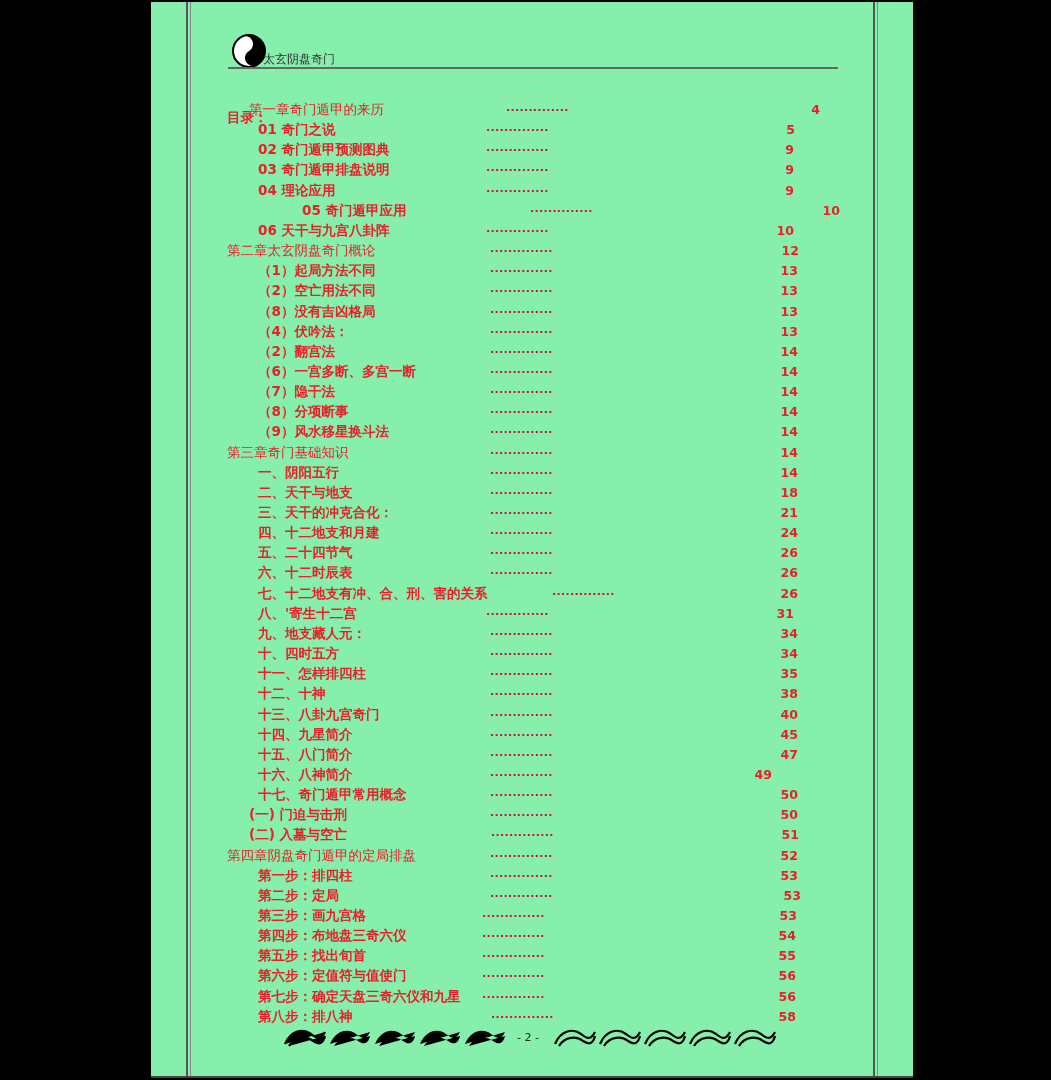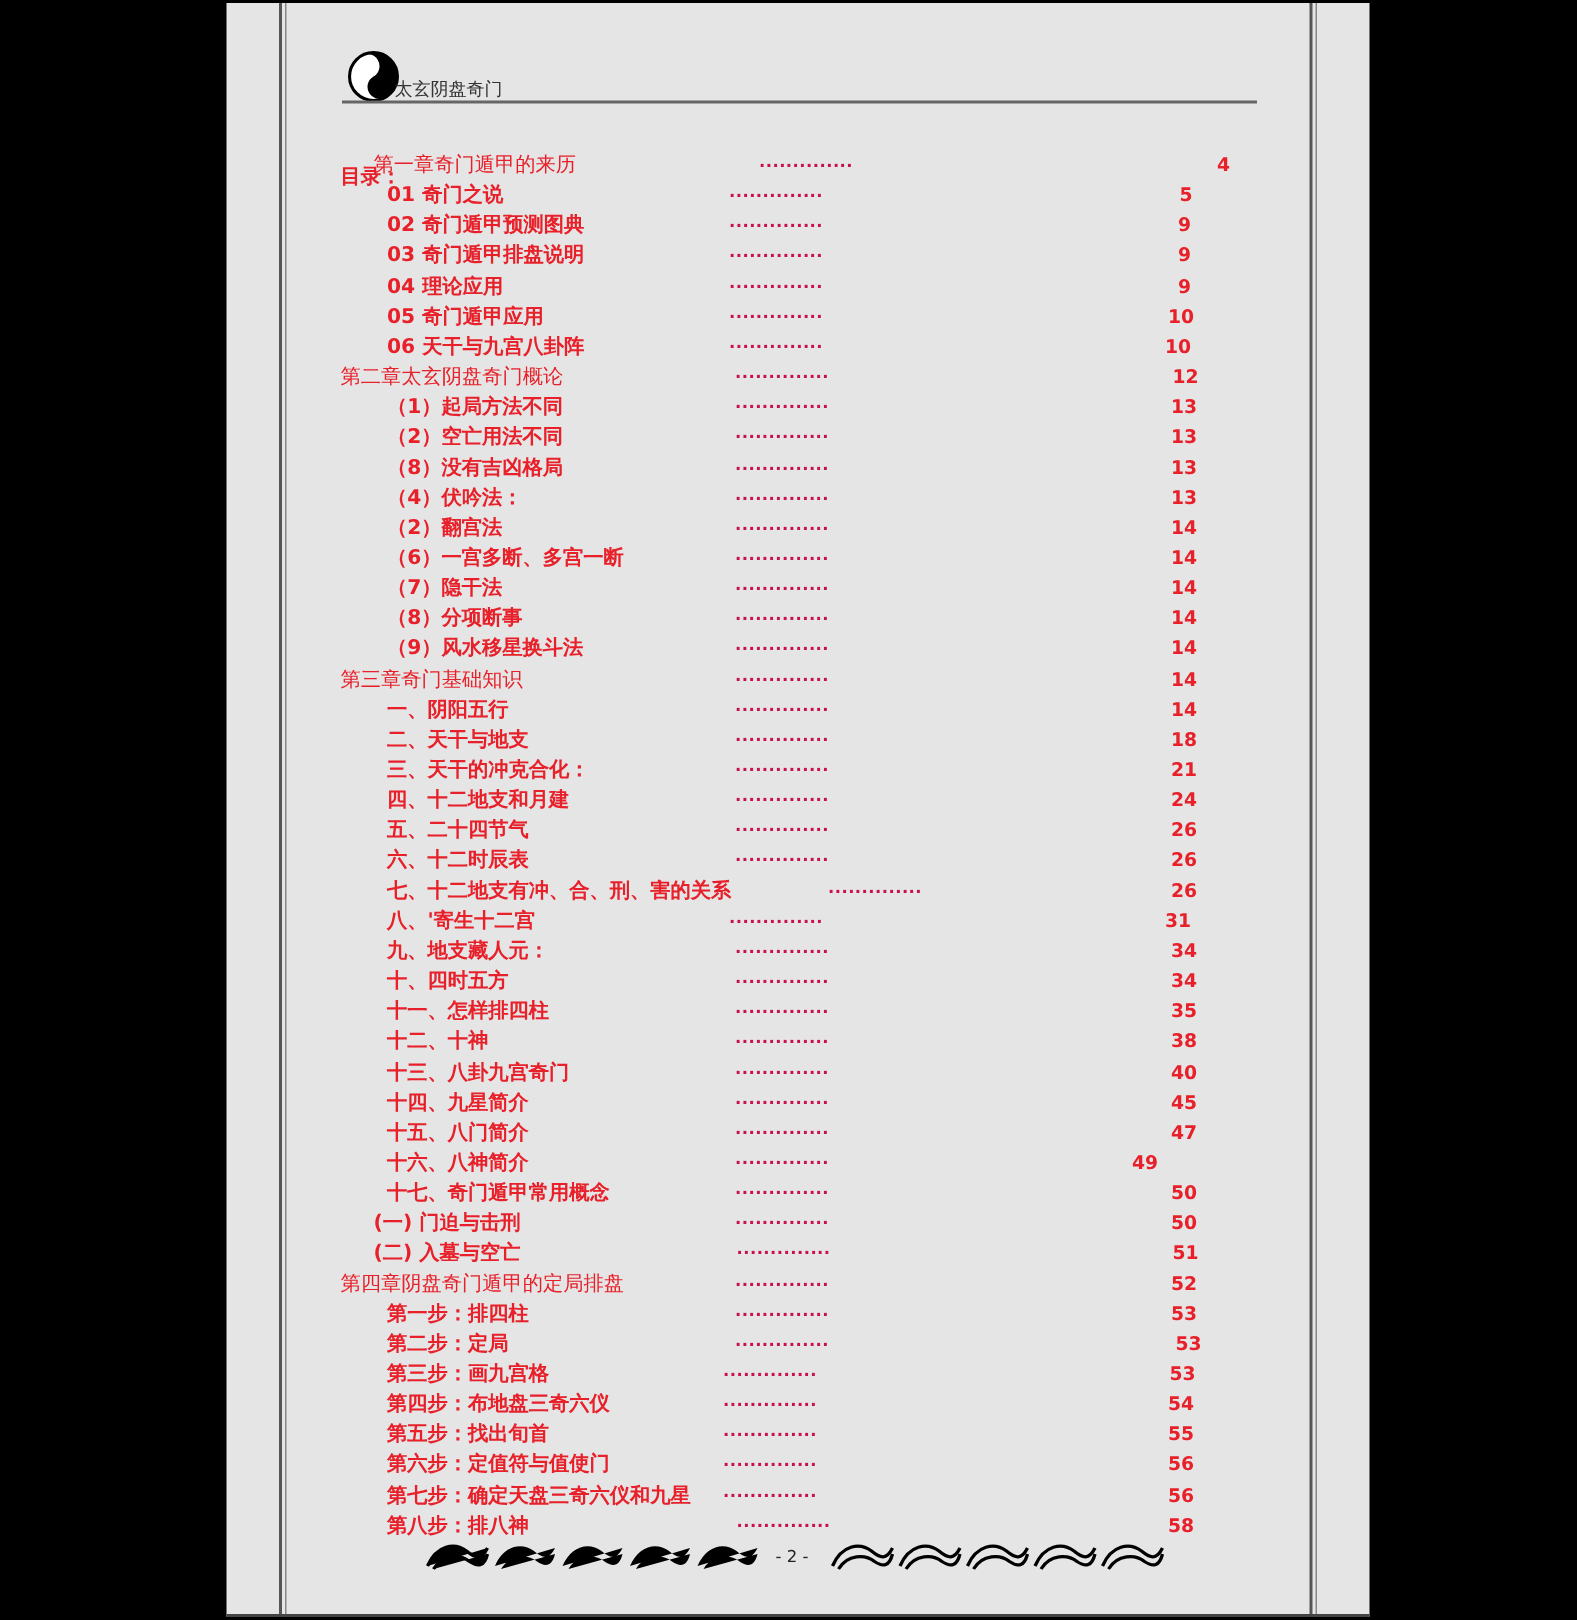--- a/index.html
+++ b/index.html
@@ -1,21 +1,21 @@
 <!DOCTYPE html>
 <html><head>
 <meta charset="utf-8">
 <style>
   html, body { margin:0; padding:0; }
   body {
     width:1051px; height:1080px; background:#000; position:relative; overflow:hidden;
     font-family:"DejaVu Sans", sans-serif;
   }
   .page {
-    position:absolute; left:151px; top:2px; width:762px; height:1076px; background:#e5e5e5;
+    position:absolute; left:151px; top:2px; width:762px; height:1076px; background:#86efac;
   }
   .vline { position:absolute; top:0; bottom:0; width:2px; background:#555; }
   .vline.l1 { left:35px; } .vline.l2 { left:39px; width:1px; background:#888; }
   .vline.r1 { left:722px; } .vline.r2 { left:726px; width:1px; background:#888; }
   .bottom-edge { position:absolute; left:0; right:0; bottom:0; height:2px; background:#444; }
 
   .header { position:absolute; left:81px; top:32px; height:36px; }
   .yinyang { position:absolute; left:0; top:0; width:34px; height:34px; }
   .header-title {
     position:absolute; left:31px; top:17px; font-family:"DejaVu Serif", serif;
@@ -80,21 +80,21 @@
       <div class="row sub" style="top: 159.45px;">
         <span class="label">03 奇门遁甲排盘说明</span>
         <span class="dots" style="left: 335px;">..............</span>
         <span class="page-num" style="left: 603px;">9</span>
       </div>
       <div class="row sub" style="top: 179.6px;">
         <span class="label">04 理论应用</span>
         <span class="dots" style="left: 335px;">..............</span>
         <span class="page-num" style="left: 603px;">9</span>
       </div>
-      <div class="row sub" style="top: 199.75px;">
+      <div class="row sub" style="top: 199.75px; margin-left: 44px;">
         <span class="label">05 奇门遁甲应用</span>
         <span class="dots" style="left: 335px;">..............</span>
         <span class="page-num" style="left: 605px;">10</span>
       </div>
       <div class="row sub" style="top: 219.9px;">
         <span class="label">06 天干与九宫八卦阵</span>
         <span class="dots" style="left: 335px;">..............</span>
         <span class="page-num" style="left: 603px;">10</span>
       </div>
       <div class="row chapter" style="top: 240.05px;">

